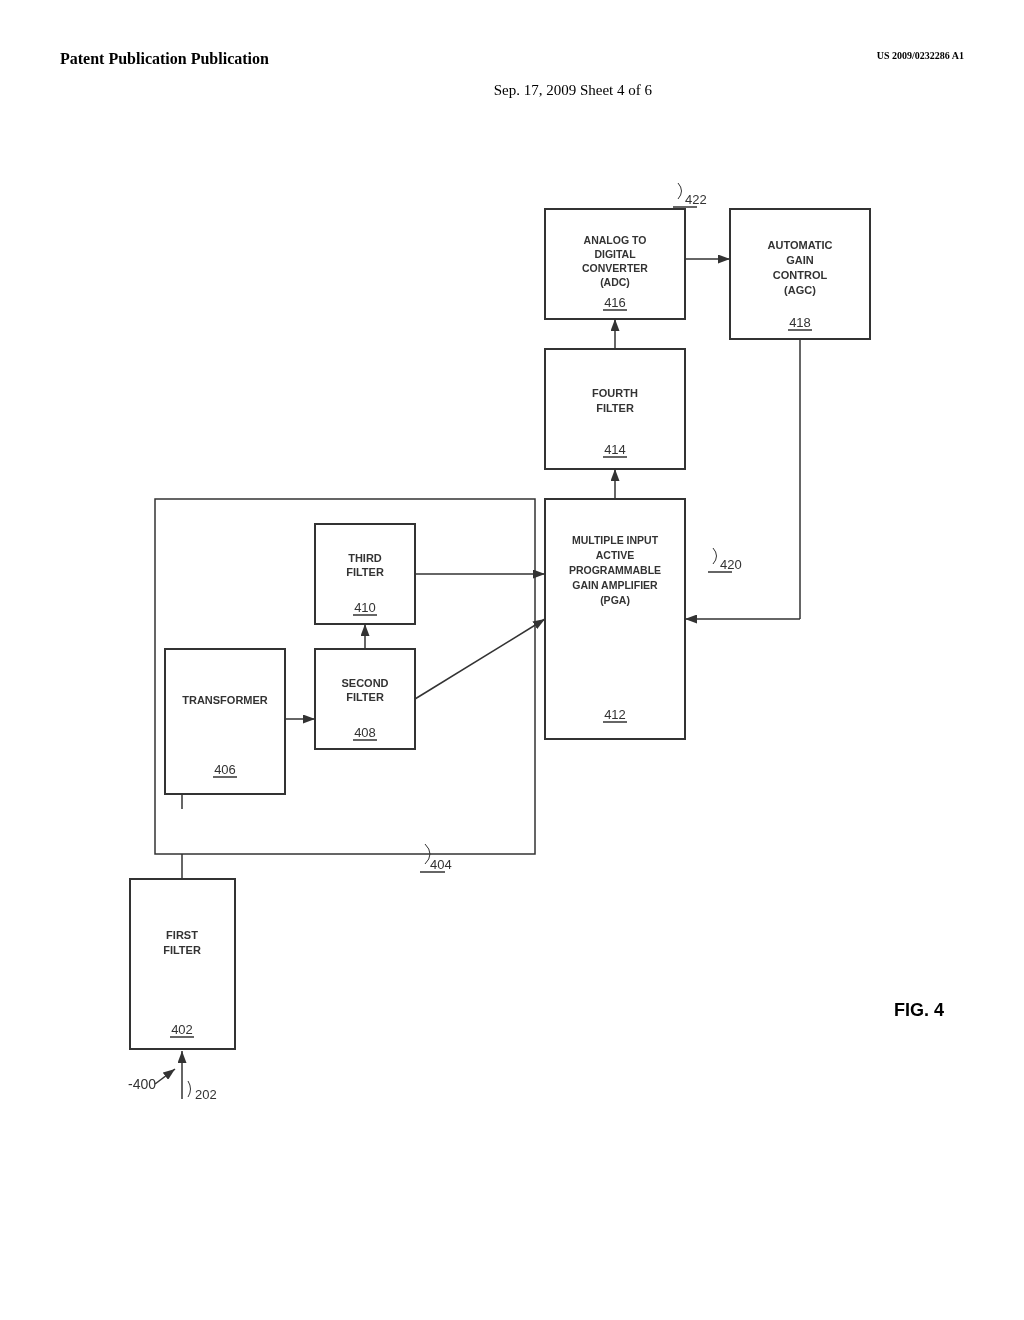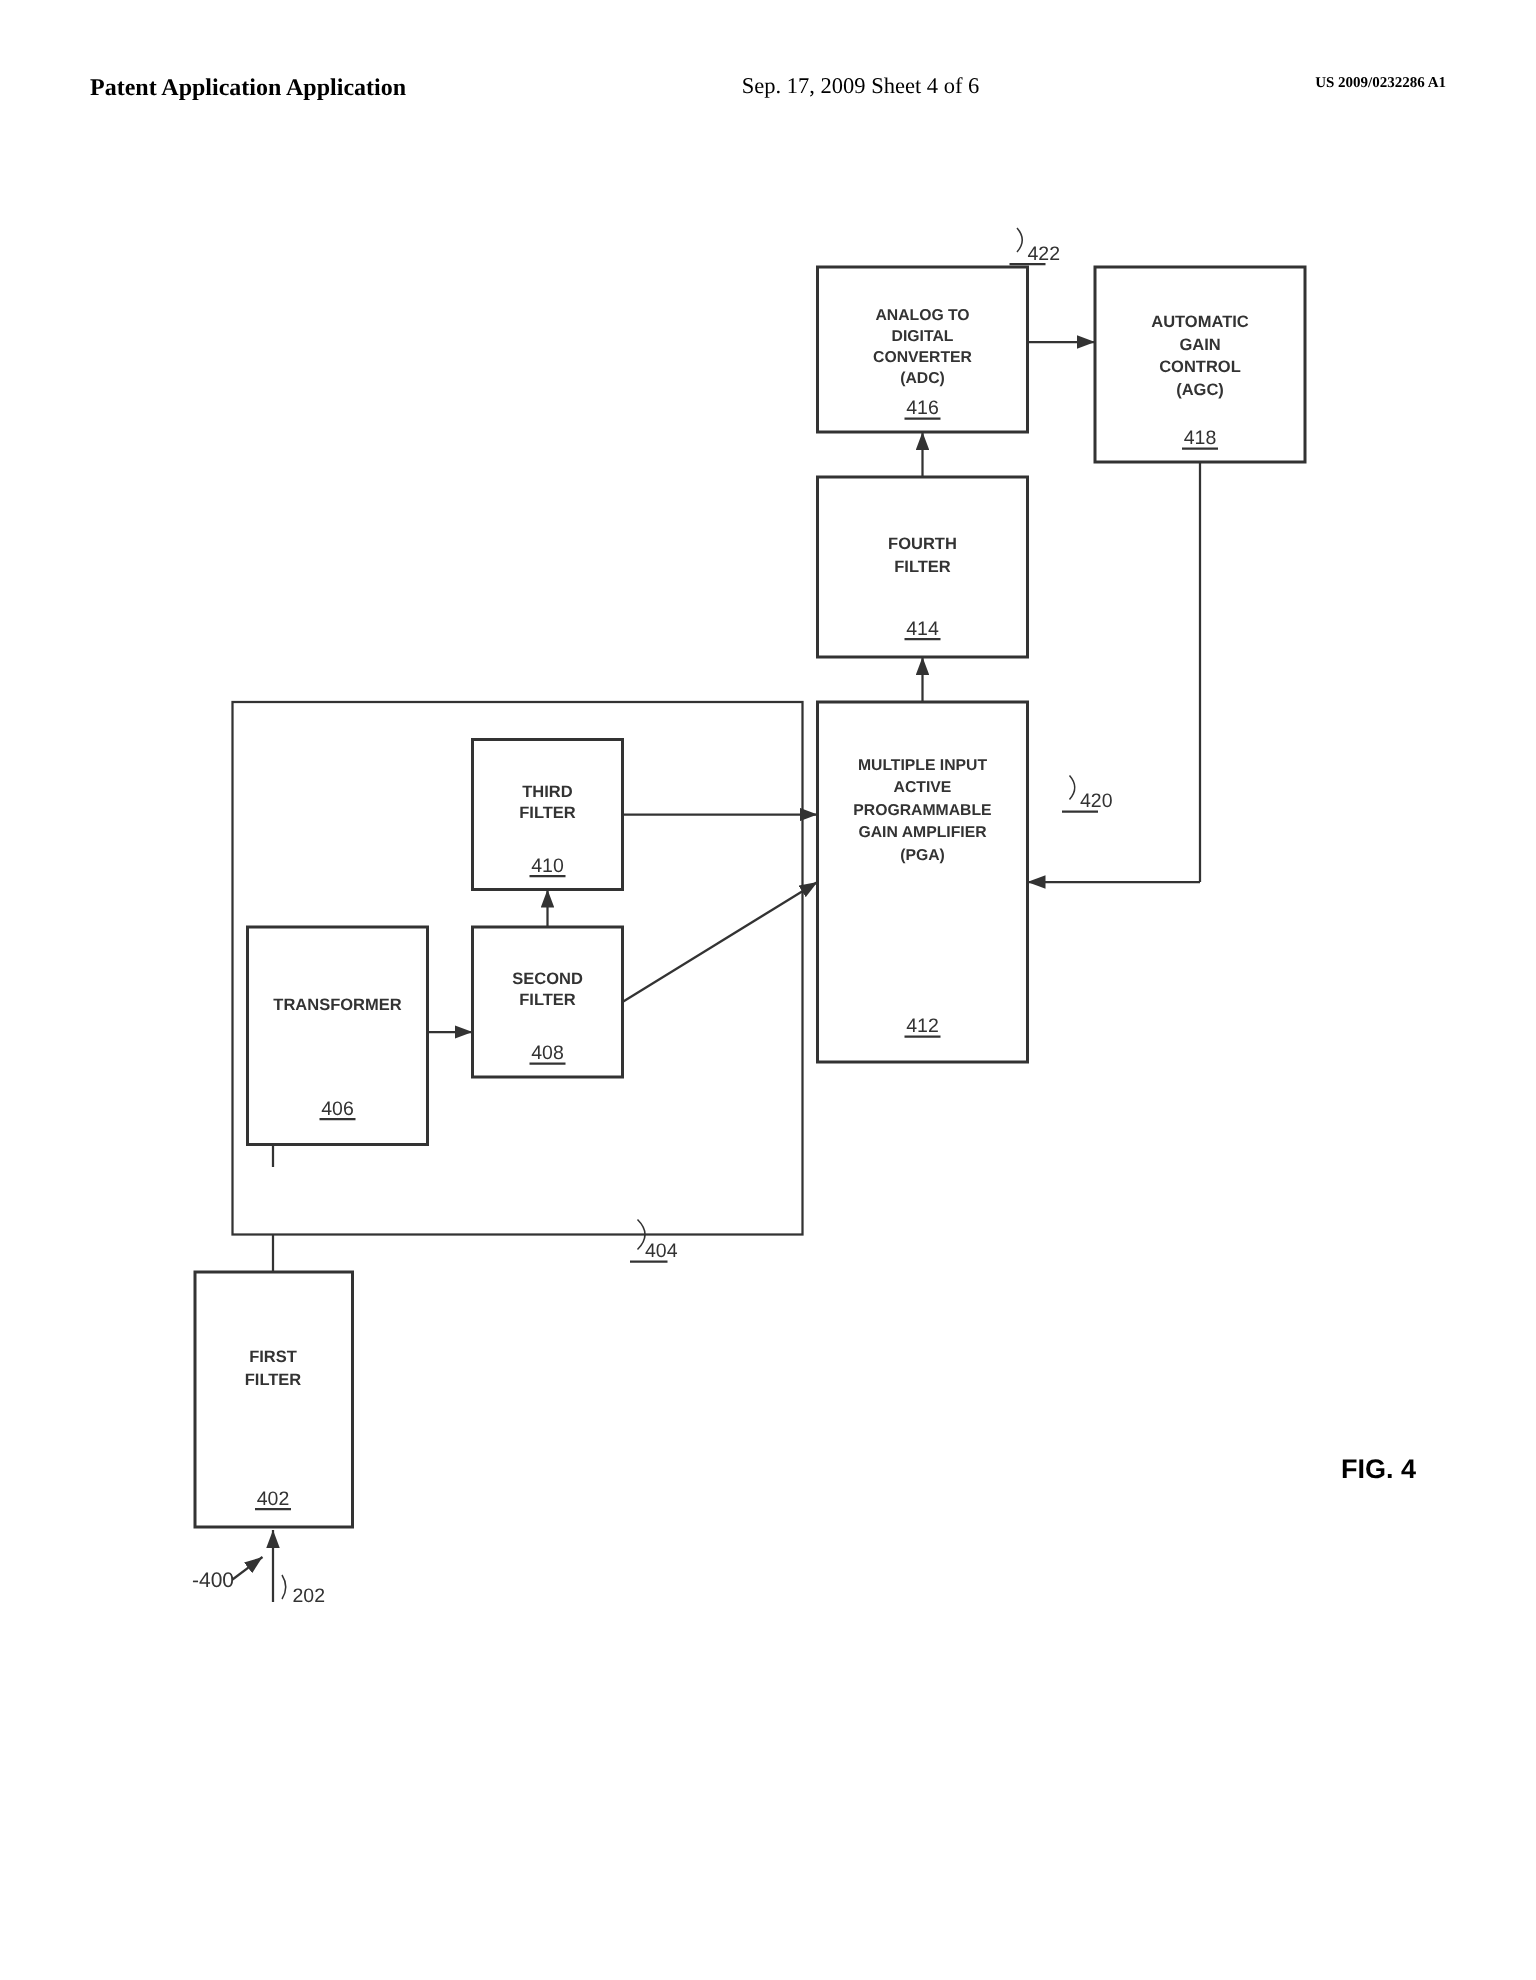--- a/index.html
+++ b/index.html
@@ -21,20 +21,21 @@
     }
 
     .header-left {
       font-weight: bold;
       font-size: 16px;
     }
 
     .header-center {
       font-size: 15px;
       text-align: center;
+      margin-top: 32px;
     }
 
     .header-right {
       font-size: 10px;
       font-weight: bold;
     }
 
     .diagram-area {
       position: relative;
       width: 100%;
@@ -56,21 +57,21 @@
       bottom: 308px;
       font-size: 18px;
       font-weight: bold;
       font-family: Arial, sans-serif;
     }
   </style>
 </head>
 <body>
 
 <div class="page-header">
-  <div class="header-left">Patent Application Application</div>
+  <div class="header-left">Patent Publication Publication</div>
   <div class="header-center">Sep. 17, 2009   Sheet 4 of 6</div>
   <div class="header-right">US 2009/0232286 A1</div>
 </div>
 
 <div class="diagram-area">
   <svg viewBox="0 0 1024 1200" xmlns="http://www.w3.org/2000/svg">
     <defs>
       <marker id="arrowhead" markerWidth="8" markerHeight="6" refX="8" refY="3" orient="auto">
         <polygon points="0 0, 8 3, 0 6" fill="#333"></polygon>
       </marker>

